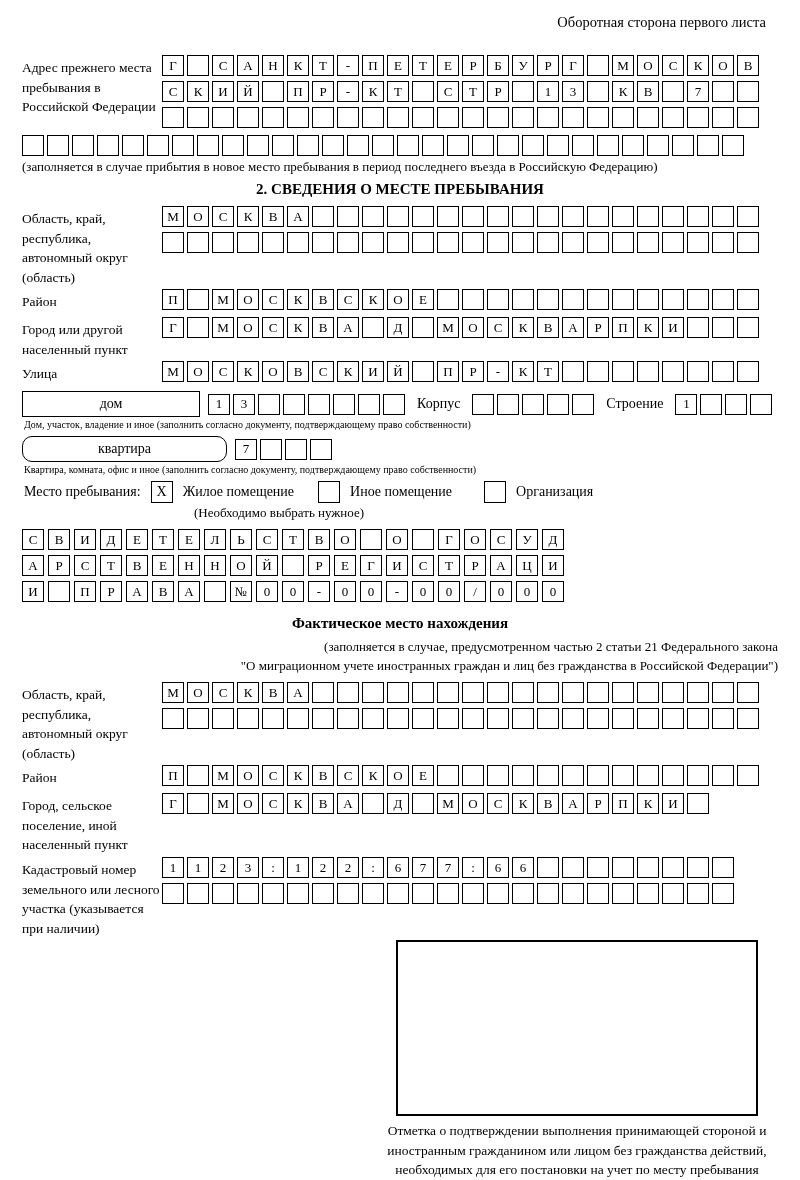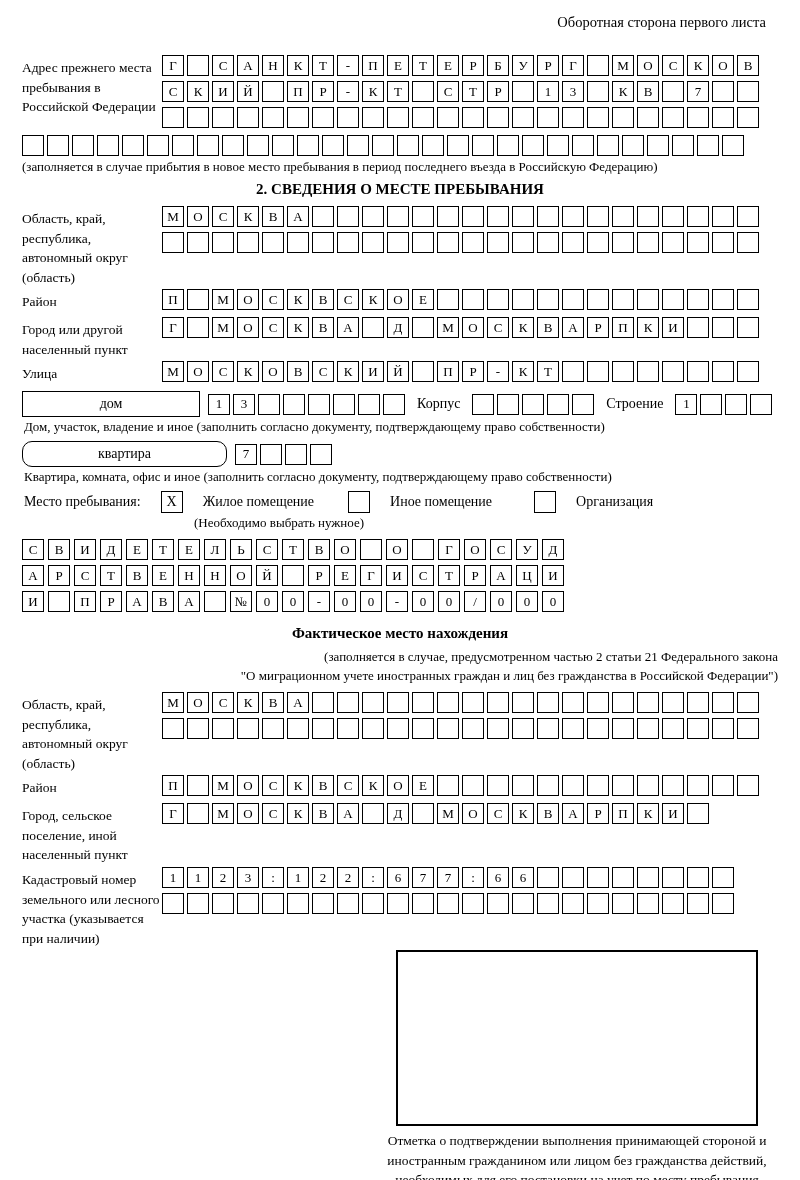--- a/index.html
+++ b/index.html
@@ -31,23 +31,23 @@
 
   .inline-row { display: flex; align-items: center; gap: 8px; margin: 4px 0 2px 0; }
   .typebox {
     border: 1.5px solid #000; height: 26px;
     display: flex; align-items: center; justify-content: center;
     font-size: 14px; flex-shrink: 0;
   }
   .typebox.dom { width: 178px; }
   .typebox.kvartira { width: 205px; border-radius: 10px; }
   .inline-label { font-size: 14px; white-space: nowrap; padding: 0 4px; }
-  .note-left { font-size: 13px; margin: 1px 0 6px 2px; }
-
-  .mesto-row { display: flex; align-items: center; gap: 20px; margin: 6px 0 0 2px; }
+  .note-left { font-size: 10px; margin: 1px 0 6px 2px; }
+
+  .mesto-row { display: flex; align-items: center; gap: 10px; margin: 6px 0 0 2px; }
   .checkbox {
     width: 22px; height: 22px; border: 1.5px solid #000; flex-shrink: 0;
     display: inline-flex; align-items: center; justify-content: center; font-size: 14px;
   }
   .mesto-note { font-size: 13px; margin: 2px 0 8px 172px; }
 
   .fact-note { text-align: right; font-size: 13px; line-height: 1.45; }
   .fact-title { text-align: center; font-weight: bold; font-size: 15px; margin: 8px 0 6px 0; }
 
   .stamp-wrap { width: 402px; margin-left: auto; margin-top: 2px; }

